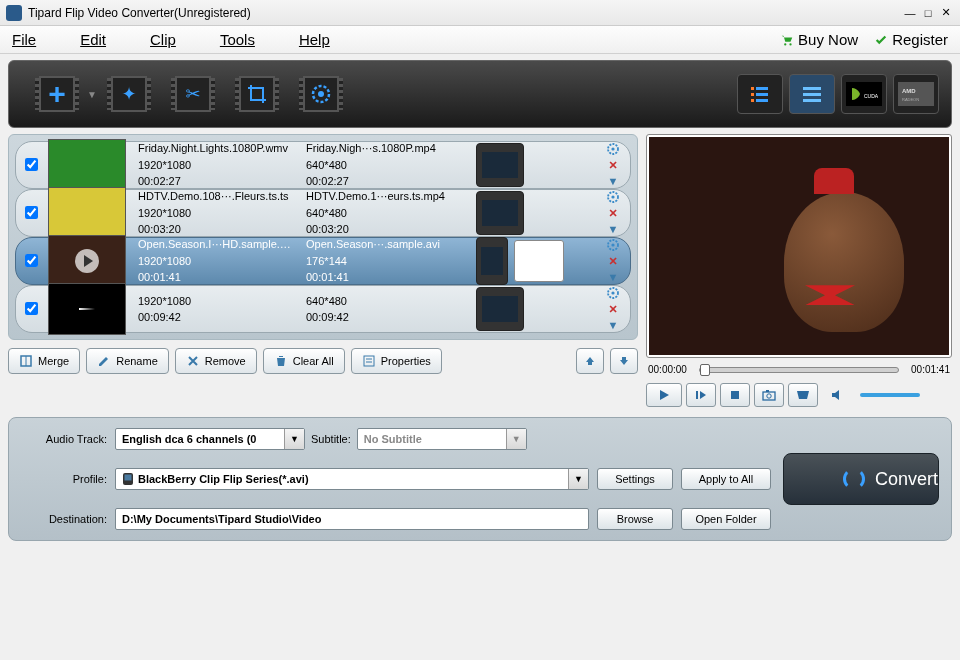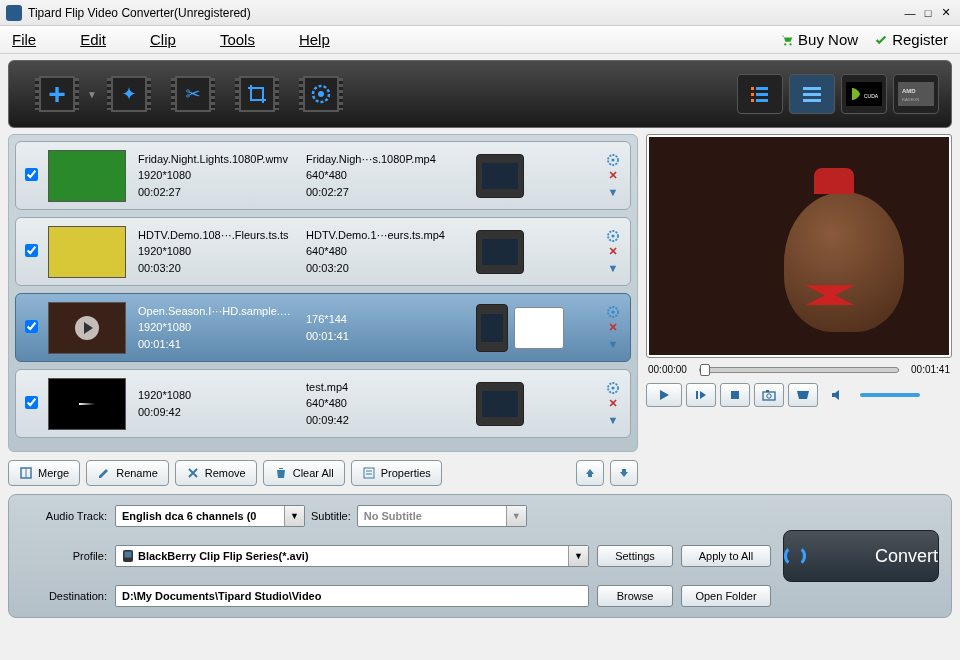--- a/index.html
+++ b/index.html
@@ -26,21 +26,21 @@
 .tool-strip .film::after { right:-6px; }
 .tool-strip .overlay { position:absolute; font-size:22px; color:#3aa0ff; top:50%; left:50%; transform:translate(-50%,-50%); }
 .tool-strip .drop { position:absolute; right:-4px; top:50%; transform:translateY(-50%); color:#888; font-size:10px; }
 .tool-strip .right { margin-left:auto; display:flex; gap:6px; }
 .tool-strip .rbadge { width:46px; height:40px; border:1px solid #555; border-radius:4px; background:#222; display:flex; align-items:center; justify-content:center; cursor:pointer; }
 
 .content { display:flex; padding:0 8px; gap:8px; }
 .list-panel { width:630px; }
 .list-container { border:1px solid #a8b8c0; border-radius:6px; background:linear-gradient(#cdd7dd,#b8c5cd); padding:6px; }
 
-.file-row { background:linear-gradient(#e8edf0,#d5dde2); border:1px solid #9aa8b0; border-radius:6px; margin-bottom:7px; height:69px; display:flex; align-items:center; padding:4px 6px; font-size:11px; }
+.file-row { background:linear-gradient(#e8edf0,#d5dde2); border:1px solid #9aa8b0; border-radius:17px; margin-bottom:0; height:48px; display:flex; align-items:center; padding:4px 6px; font-size:11px; }
 .file-row.selected { background:linear-gradient(#8fb5d5,#5d89ad); border-color:#4a6d8a; color:#fff; }
 .file-row .chk { width:18px; text-align:center; }
 .file-row input[type=checkbox]{ width:13px; height:13px; }
 .file-row .thumb { width:78px; height:52px; margin:0 8px; border:1px solid #555; background:#000; position:relative; }
 .file-row .textcol { width:168px; line-height:1.5; padding:2px 4px; }
 .file-row .textcol div { white-space:nowrap; overflow:hidden; text-overflow:ellipsis; }
 .file-row .device { width:48px; height:44px; background:#333; border:1px solid #222; border-radius:4px; margin:0 6px; display:flex; align-items:center; justify-content:center; }
 .file-row .device .screen { width:36px; height:26px; background:#1a2a3a; }
 .file-row .selbtn { width:50px; height:42px; background:#fff; border:1px solid #888; border-radius:3px; display:flex; align-items:center; justify-content:center; cursor:pointer; }
 .file-row .actions { display:flex; flex-direction:column; gap:2px; margin-left:auto; padding-right:4px; }
@@ -72,21 +72,21 @@
 .bottom-panel { margin:8px; padding:10px 12px; background:linear-gradient(#c8d2d8,#b4c0c8); border:1px solid #98a6ae; border-radius:8px; display:flex; }
 .form-grid { flex:1; display:grid; grid-template-columns:86px 1fr 76px 90px; gap:18px 8px; align-items:center; font-size:11px; }
 .form-grid .lbl { text-align:right; }
 .inp { height:22px; background:#fff; border:1px solid #7a8890; border-radius:2px; padding:0 6px; font-size:11px; display:flex; align-items:center;font-weight:bold; }
 .sel { position:relative; padding-right:24px; }
 .sel .ar { position:absolute; right:0; top:0; bottom:0; width:20px; background:linear-gradient(#f4f4f4,#d8d8d8); border-left:1px solid #999; display:flex; align-items:center; justify-content:center; font-size:9px; }
 .btn { height:22px; background:linear-gradient(#fff,#dde4e8); border:1px solid #7a8890; border-radius:3px; font-size:11px; display:flex; align-items:center; justify-content:center; cursor:pointer; }
 .sub-row { display:flex; align-items:center; gap:6px; }
 .sub-row .lbl2 { font-size:11px; }
 
-.convert-btn { width:156px; height:52px; margin-left:12px; align-self:center; background:linear-gradient(#4a5258,#26303a); border:1px solid #1a2228; border-radius:8px; color:#fff; font-size:18px; display:flex; align-items:center; justify-content:space-between; cursor:pointer; gap:10px; }
+.convert-btn { width:156px; height:52px; margin-left:12px; align-self:center; background:linear-gradient(#4a5258,#26303a); border:1px solid #1a2228; border-radius:8px; color:#fff; font-size:18px; display:flex; align-items:center; justify-content:flex-end; cursor:pointer; gap:10px; }
 .convert-btn .spin { width:22px; height:22px; border:3px solid #3aa0ff; border-top-color:transparent; border-bottom-color:transparent; border-radius:50%; }
 
 svg { display:block; }
 </style>
 </head>
 <body>
 
 <div class="titlebar">
   <div class="logo"></div>
   <div class="title">Tipard Flip Video Converter(Unregistered)</div>
@@ -255,20 +255,21 @@
                 <div style="border-left:9px solid #333;border-top:6px solid transparent;border-bottom:6px solid transparent;margin-left:2px"></div>
               </div>
             </div>
           </div>
           <div class="textcol">
             <div>Open.Season.I···HD.sample.mkv</div>
             <div>1920*1080</div>
             <div>00:01:41</div>
           </div>
           <div class="textcol">
+            <div>Open.Season···.sample.avi</div>
             <div>176*144</div>
             <div>00:01:41</div>
           </div>
           <div class="device" style="width:32px;height:48px">
             <div class="screen" style="width:22px;height:28px"></div>
           </div>
           <div class="selbtn">
             <span style="font-size:11px">▼</span>
           </div>
           <div class="actions">
@@ -285,21 +286,20 @@
         <div class="file-row">
           <div class="chk"><input type="checkbox" checked="" style=""></div>
           <div class="thumb" style="background:#000">
             <div style="position:absolute;left:40%;top:48%;width:20%;height:2px;background:linear-gradient(90deg,#fff,transparent)"></div>
           </div>
           <div class="textcol">
             <div>1920*1080</div>
             <div>00:09:42</div>
           </div>
           <div class="textcol">
-            <div>test.mp4</div>
             <div>640*480</div>
             <div>00:09:42</div>
           </div>
           <div class="device" style="">
             <div class="screen" style=""></div>
           </div>
           <div class="actions">
             <div class="ic">
               <svg width="12" height="12" viewBox="0 0 12 12">
                 <circle cx="6" cy="6" r="5" fill="none" stroke="#3a8ac8" stroke-width="1.8" stroke-dasharray="2 1.2"></circle>

